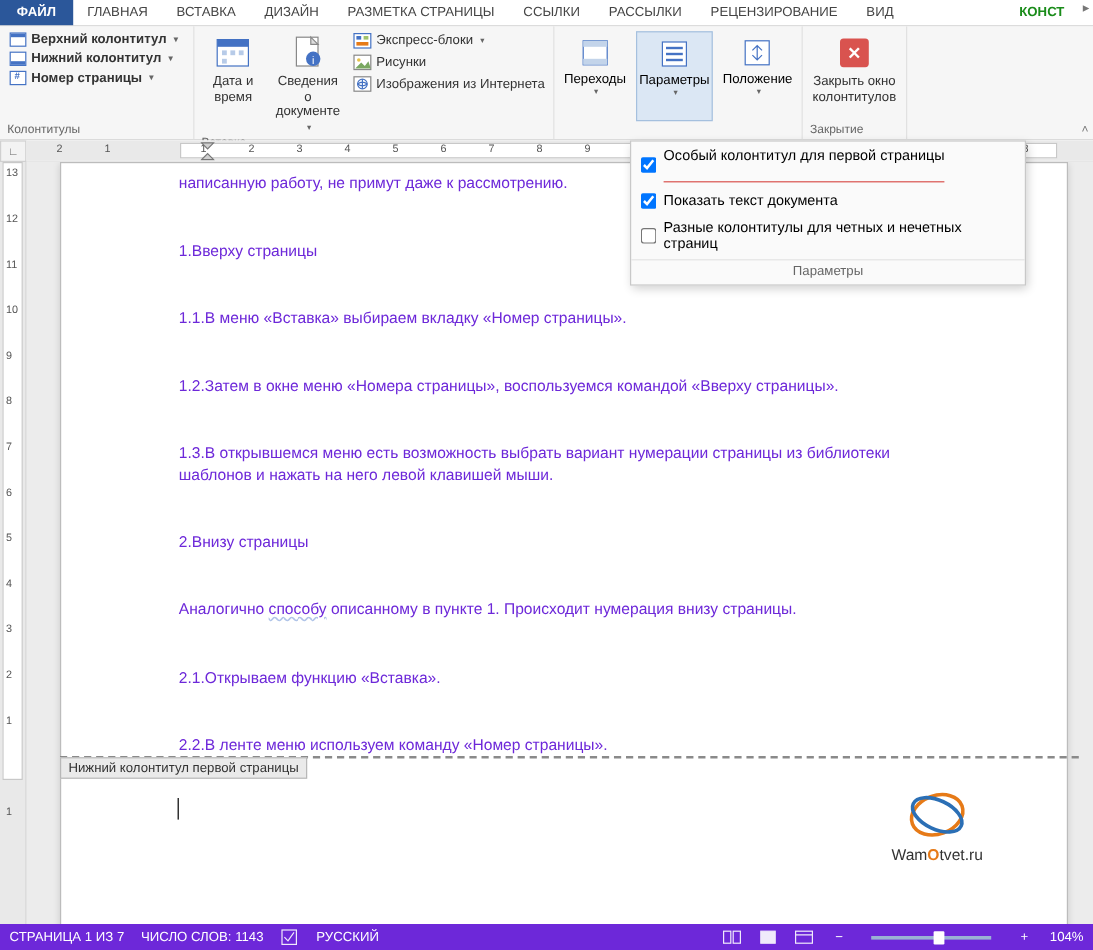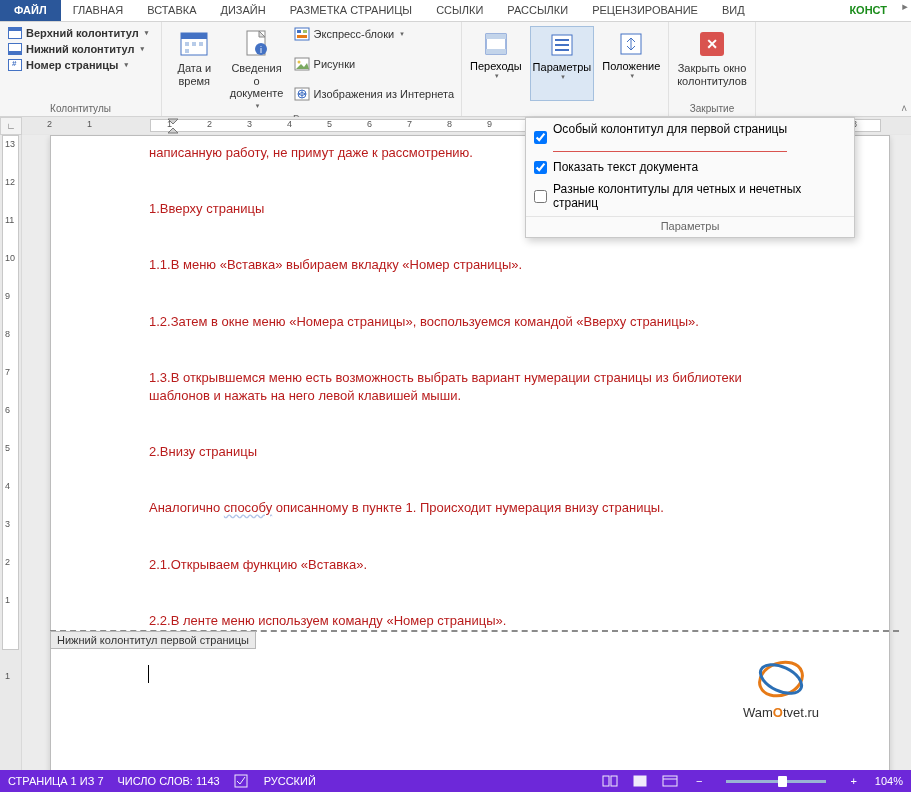--- a/index.html
+++ b/index.html
@@ -8,42 +8,42 @@
   
   .tabs { display: flex; height: 22px; background: #fff; border-bottom: 1px solid #d4d4d4; font-size: 11px; }
   .tab { padding: 4px 12px 0; color: #444; cursor: pointer; white-space: nowrap; }
   .tab.file { background: #2b579a; color: #fff; font-weight: 600; padding: 4px 14px; }
   .tab.context { color: #1a8c1a; font-weight: 600; }
   .tab-scroll { width: 12px; text-align: center; color: #777; cursor: pointer; }
 
   
   .ribbon { display: flex; height: 95px; background: #f6f6f6; border-bottom: 1px solid #d4d4d4; position: relative; }
   .group { border-right: 1px solid #e1e1e1; padding: 4px 6px 2px; display: flex; flex-direction: column; }
-  .group-label { font-size: 10px; color: #666; text-align: center; margin-top: auto; padding-top: 2px; }
+  .group-label { font-size: 10px; color: #666; text-align: left; margin-top: auto; padding-top: 2px; }
   .group-body { display: flex; gap: 6px; flex: 1; }
 
   
   .hf-list { display: flex; flex-direction: column; gap: 2px; font-weight: bold; }
   .hf-item { display: flex; align-items: center; gap: 4px; font-size: 11px; color: #333; padding: 1px 2px; cursor: pointer; white-space: nowrap; }
   .hf-icon { width: 14px; height: 12px; border: 1px solid #4472c4; background: #fff; position: relative; }
   .hf-icon.top::before { content: ""; position: absolute; left: 0; right: 0; top: 0; height: 3px; background: #4472c4; }
   .hf-icon.bot::before { content: ""; position: absolute; left: 0; right: 0; bottom: 0; height: 3px; background: #4472c4; }
   .hf-icon.num { border: 1px solid #4472c4; background: #fff; }
   .hf-icon.num::after { content: "#"; font-size: 8px; color: #4472c4; position: absolute; left: 3px; top: -1px; }
   .dd-arrow { font-size: 7px; color: #666; margin-left: 2px; }
 
   
   .big-btn { display: flex; flex-direction: column; align-items: center; justify-content: flex-start; width: 56px; padding: 2px; font-size: 11px; color: #333; text-align: center; cursor: pointer; gap: 2px; }
   .big-btn.w2 { width: 64px; }
   .big-btn.w3 { width: 78px; }
   .big-icon { width: 32px; height: 32px; display: flex; align-items: center; justify-content: center; }
   .big-btn .lbl { line-height: 1.15; }
 
   
-  .ins-list { display: flex; flex-direction: column; gap: 14px; }
+  .ins-list { display: flex; flex-direction: column; gap: 2px; }
   .ins-item { display: flex; align-items: center; gap: 4px; font-size: 11px; color: #333; cursor: pointer; white-space: nowrap; padding: 1px; }
   .ins-ico { width: 16px; height: 14px; display: inline-flex; align-items: center; justify-content: center; }
 
   
   .opt-btn-group { display: flex; }
   .opt-btn { display: flex; flex-direction: column; align-items: center; width: 72px; padding: 2px; font-size: 11px; text-align: center; cursor: pointer; }
   .opt-btn.sel { background: #dbe7f4; border: 1px solid #a5c0de; }
 
   
   .close-ico { width: 24px; height: 24px; background: #d9534f; border-radius: 3px; color: #fff; display: flex; align-items: center; justify-content: center; font-weight: bold; font-size: 14px; }
@@ -59,21 +59,21 @@
   .ruler-num { position: absolute; top: 2px; font-size: 9px; color: #555; }
   .indent-marker { position: absolute; top: 1px; left: 145px; width: 10px; height: 14px; }
 
   
   .doc-area { position: absolute; top: 135px; left: 0; right: 0; bottom: 22px; background: #ececec; display: flex; }
   .vruler { width: 22px; background: #e9e9e9; border-right: 1px solid #d9d9d9; position: relative; }
   .vruler-active { position: absolute; left: 2px; right: 2px; top: 0; bottom: 120px; background: #fff; border: 1px solid #c8c8c8; }
   .vnum { position: absolute; left: 5px; font-size: 9px; color: #555; }
   .page-wrap { flex: 1; position: relative; overflow: hidden; }
   .page { position: absolute; left: 28px; top: 0; width: 840px; background: #fff; border: 1px solid #bcbcbc; box-shadow: 0 2px 6px rgba(0,0,0,.15); padding: 8px 98px 80px 98px; min-height: 640px; }
-  .doc-text p { font-size: 13px; color: #b91c1c; line-height: 1.4; margin-bottom: 38px; }
+  .doc-text p { font-size: 13px; color: #6d28d9; line-height: 1.4; margin-bottom: 38px; }
   .wavy { text-decoration: underline wavy #b0c4e8; }
 
   
   .footer-sep { position: absolute; left: 28px; right: 12px; top: 495px; border-top: 2px dashed #8a8a8a; }
   .footer-tag { position: absolute; left: 28px; top: 496px; background: #eaeaea; border: 1px solid #b8b8b8; font-size: 11px; padding: 2px 6px; color: #333; }
   .footer-body { position: absolute; left: 126px; top: 530px; right: 60px; height: 80px; }
   .cursor-blink { border-left: 1px solid #000; height: 18px; display: inline-block; }
   .logo { position: absolute; right: 70px; top: 520px; width: 120px; text-align: center; }
   .logo-mark { width: 60px; height: 48px; margin: 0 auto 2px; position: relative; }
   .logo-text { font-size: 13px; color: #333; }

